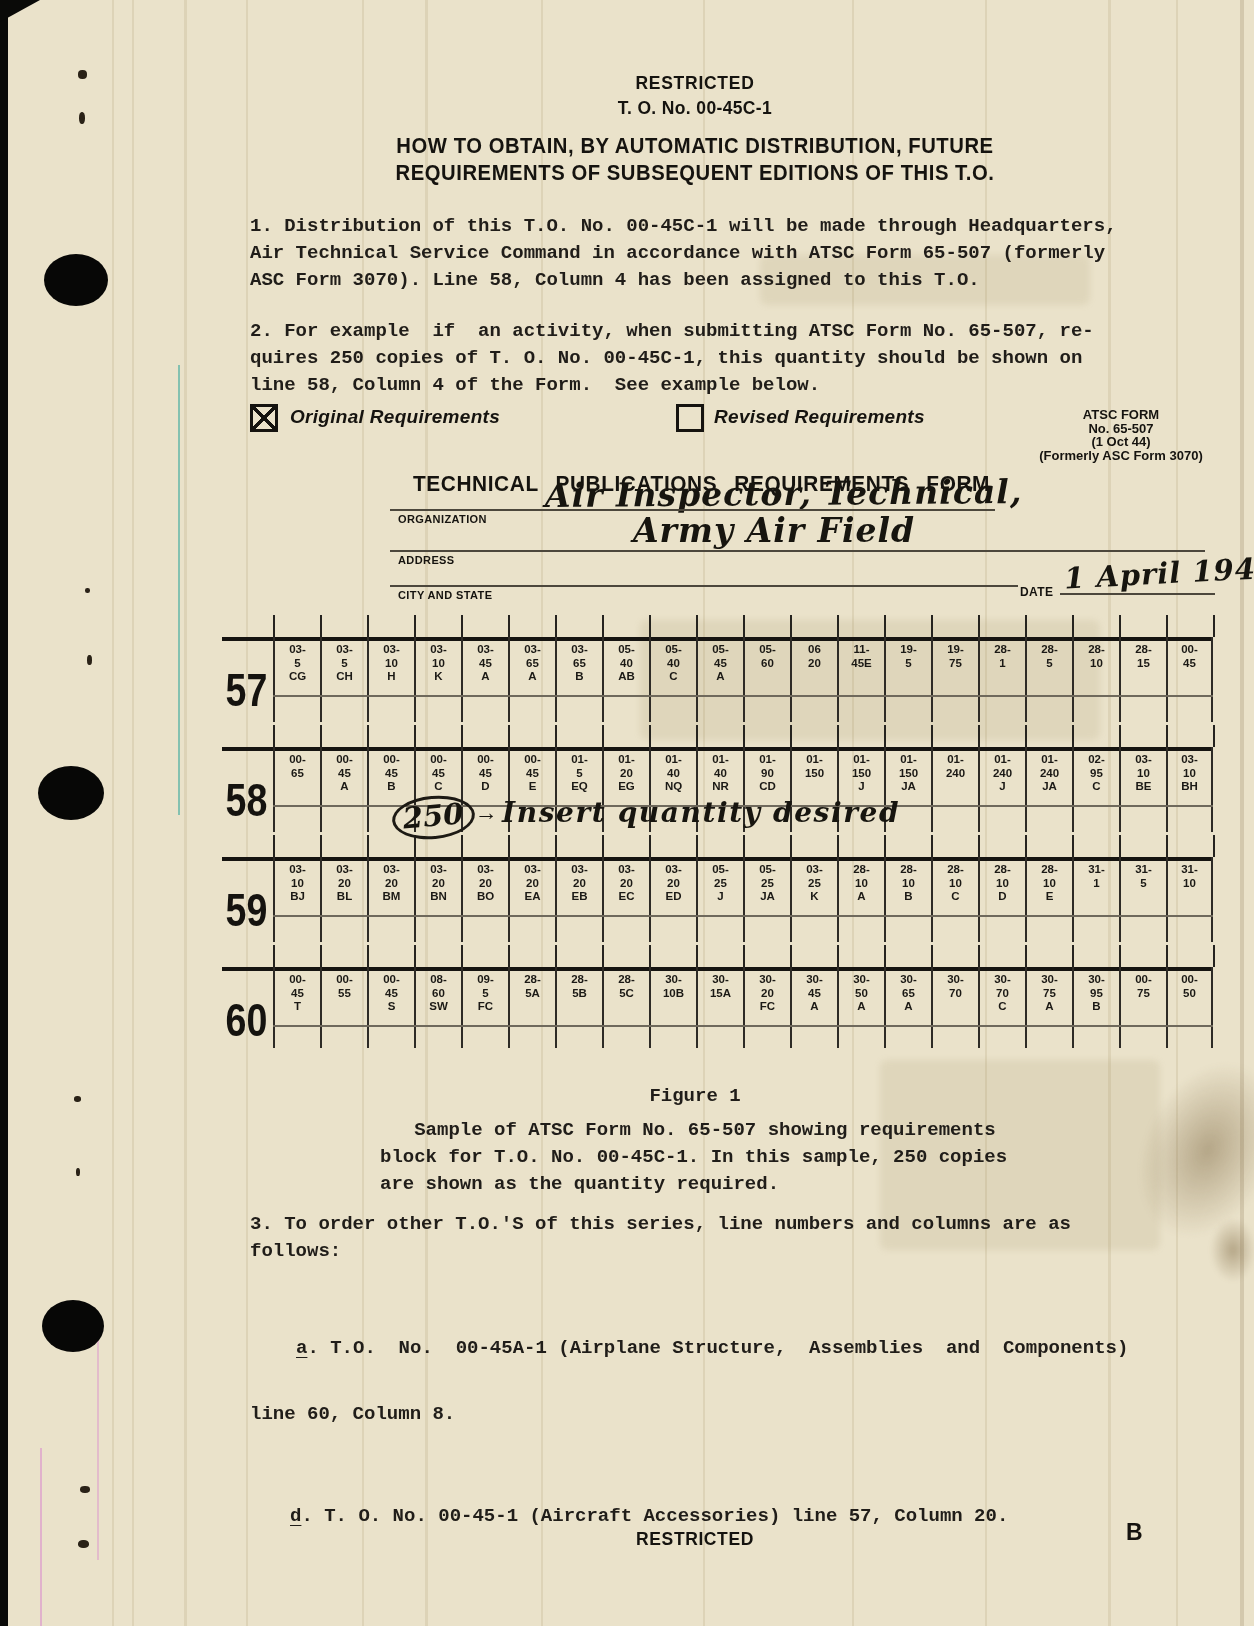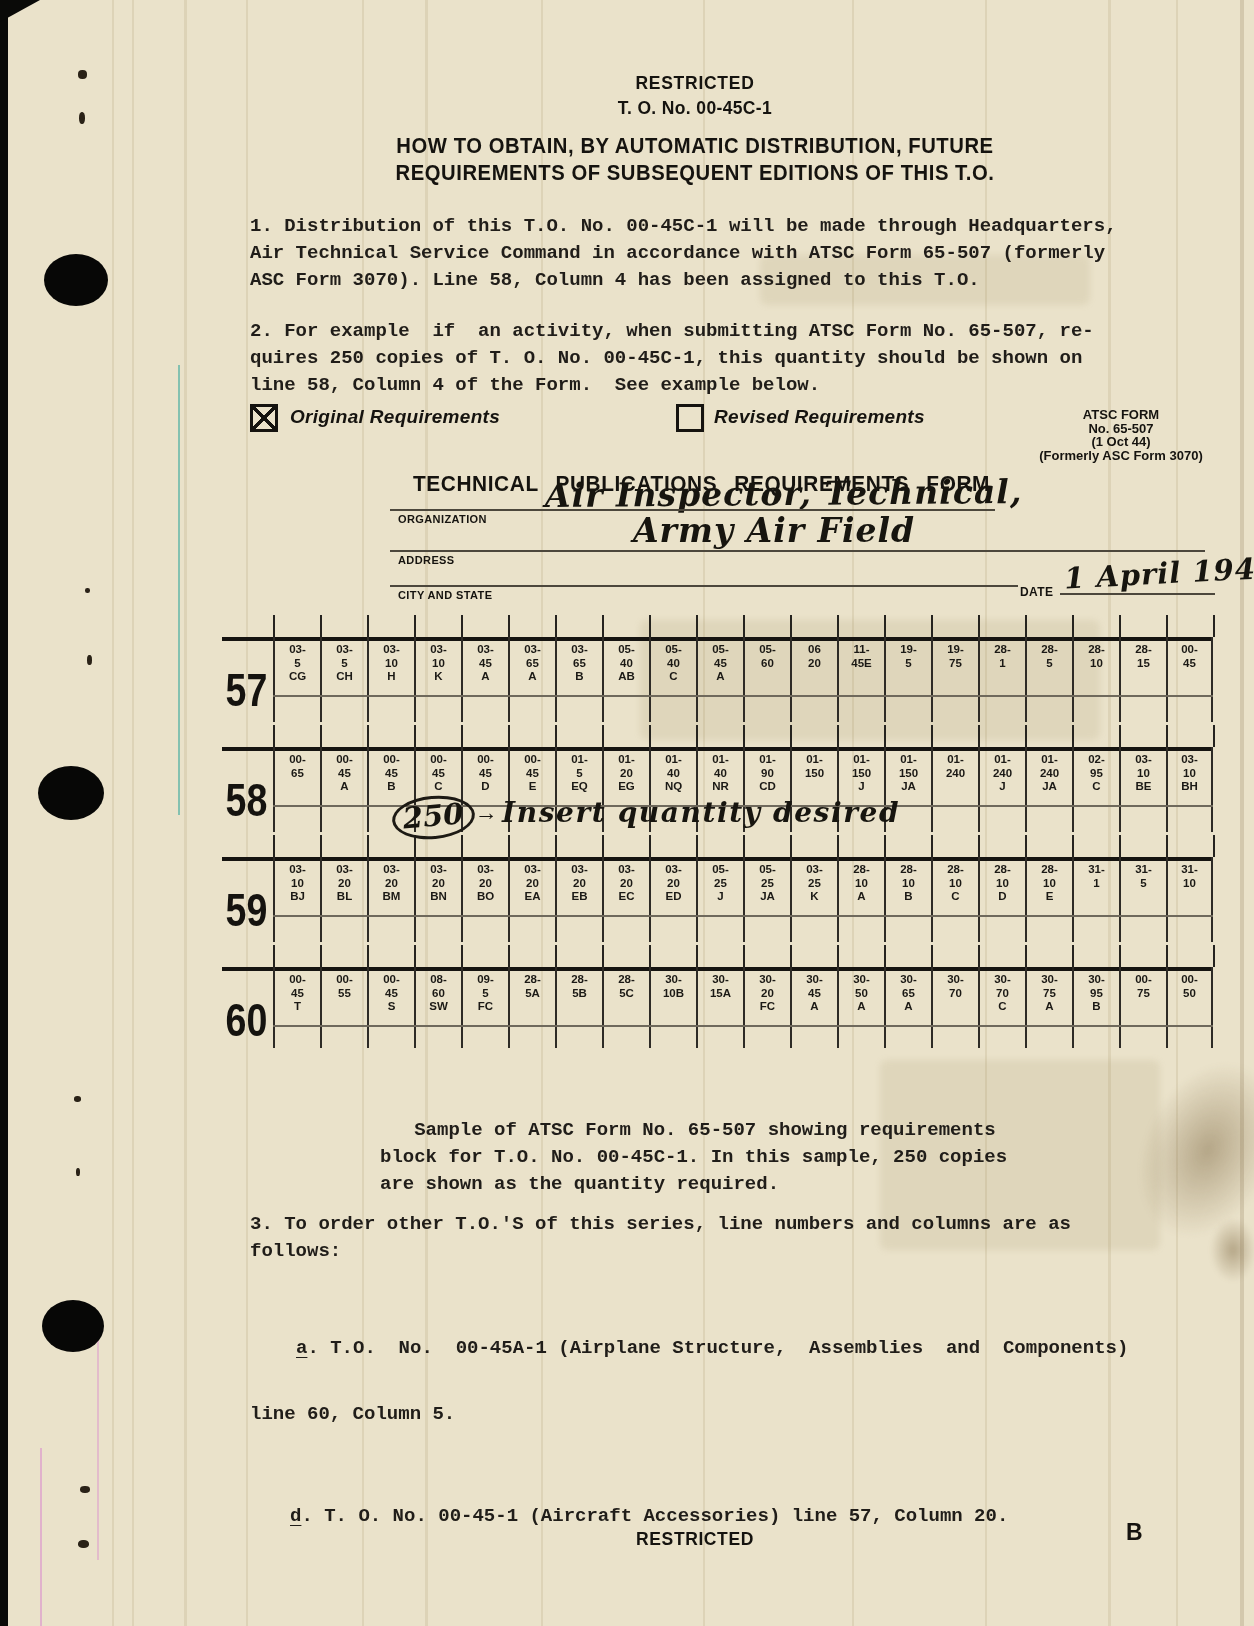--- a/index.html
+++ b/index.html
@@ -468,32 +468,33 @@
 50</div>
         </div>
         <div class="thin"></div>
       </div>
     </div>
 
   <div class="abs anno">
     <span class="circ">250</span><span class="anno-arrow">→</span> <span class="hw anno-note">Insert quantity desired</span>
   </div>
 
+  <div class="abs mono center" style="top:1083px;">Figure 1</div>
   <div class="abs mono" style="left:380px;top:1117px;">   Sample of ATSC Form No. 65-507 showing requirements
 block for T.O. No. 00-45C-1. In this sample, 250 copies
 are shown as the quantity required.</div>
 
   <div class="abs mono" style="left:250px;top:1211px;">3. To order other T.O.'S of this series, line numbers and columns are as
 follows:</div>
 
   <div class="abs mono" style="left:250px;top:1281px;">
     <div style="margin-left:46px;"><span class="u">a</span><span>. T.O.  No.  00-45A-1 (Airplane Structure,  Assemblies  and  Components)</span></div>
   </div>
   <div class="abs mono" style="left:250px;top:1347px;">
-    <div>line 60, Column 5.</div>
+    <div>line 60, Column 8.</div>
   </div>
   <div class="abs mono" style="left:250px;top:1449px;">
     <div style="margin-left:40px;"><span class="u">d</span><span>. T. O. No. 00-45-1 (Aircraft Accessories) line 57, Column 20.</span></div>
   </div>
 
   <div class="abs gothic center" style="top:1529px;font-size:17.5px;letter-spacing:.6px;">RESTRICTED</div>
   <div class="abs gothic" style="left:1126px;top:1519px;font-size:23px;">B</div>
 
 </div>
 

